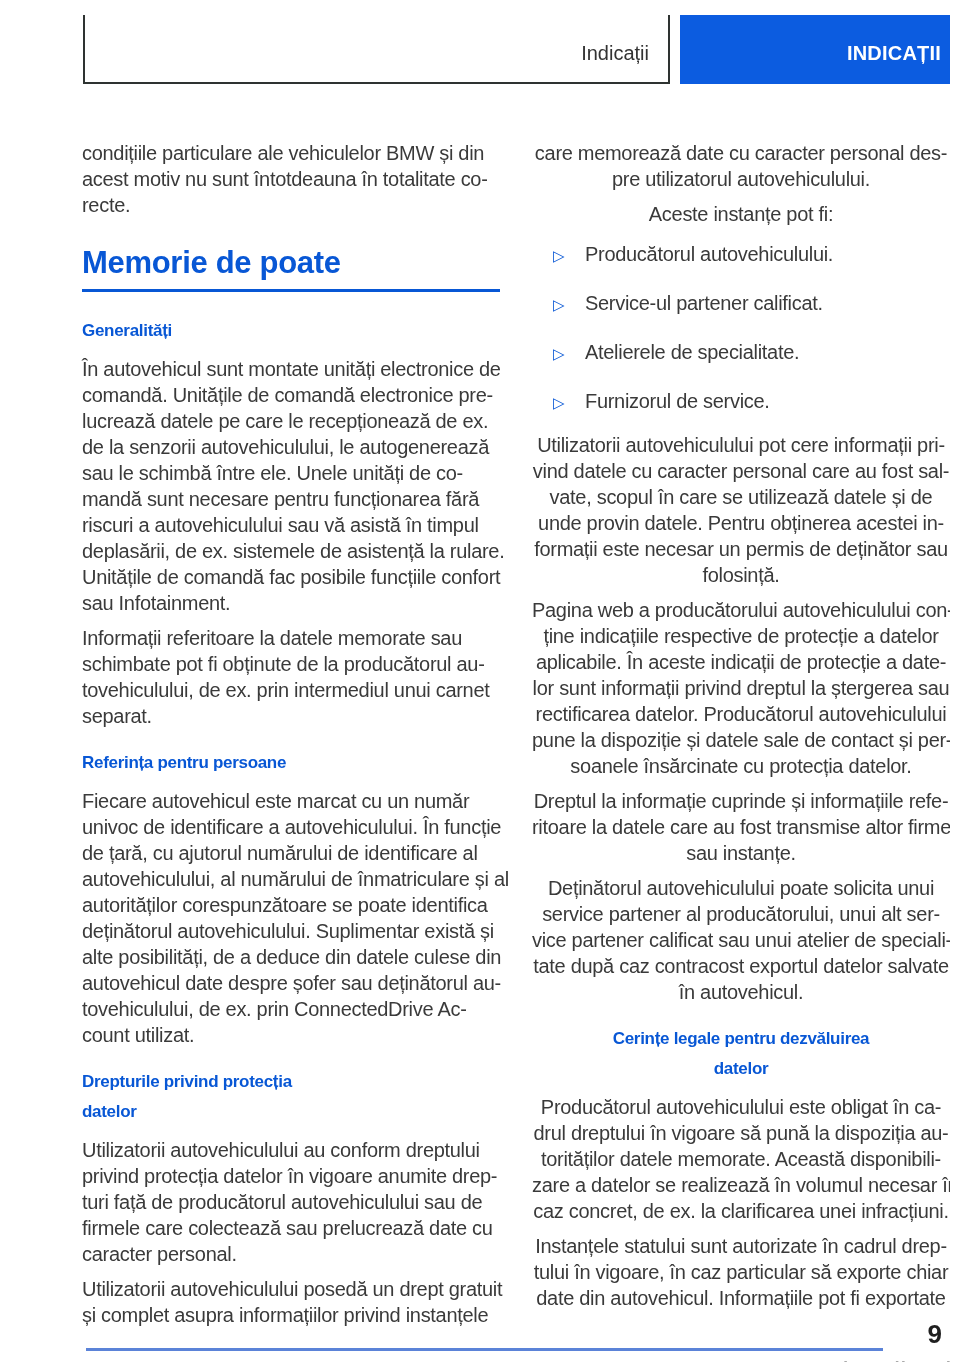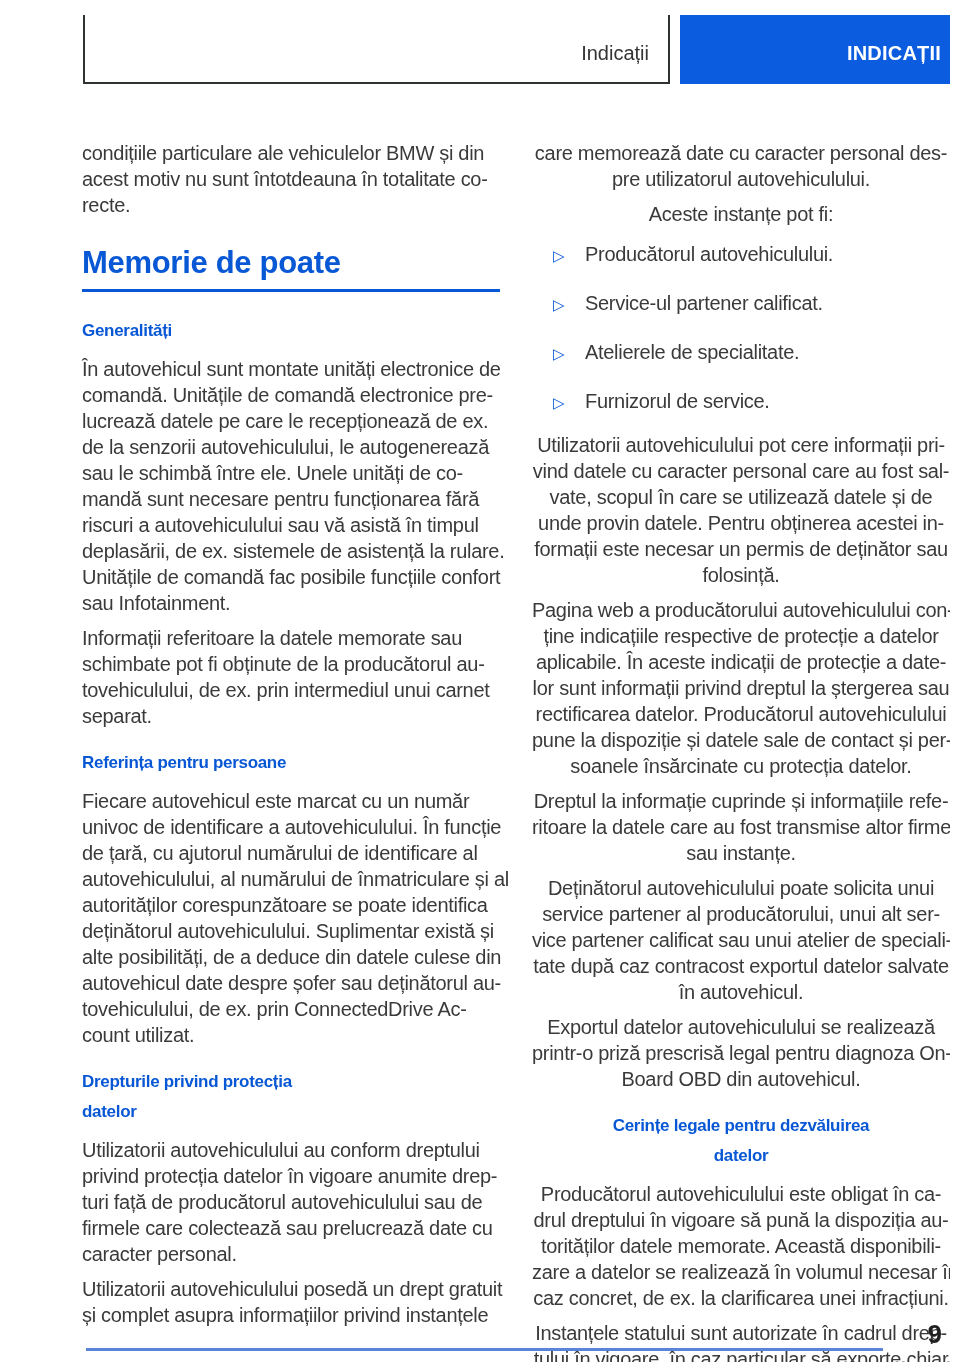--- a/index.html
+++ b/index.html
@@ -162,23 +162,20 @@
 pune la dispoziție și datele sale de contact și per-
 soanele însărcinate cu protecția datelor.</p>
     <p>Dreptul la informație cuprinde și informațiile refe-
 ritoare la datele care au fost transmise altor firme
 sau instanțe.</p>
     <p>Deținătorul autovehiculului poate solicita unui
 service partener al producătorului, unui alt ser-
 vice partener calificat sau unui atelier de speciali-
 tate după caz contracost exportul datelor salvate
 în autovehicul.</p>
-    <p>Exportul datelor autovehiculului se realizează
-printr-o priză prescrisă legal pentru diagnoza On-
-Board OBD din autovehicul.</p>
     <h2>Cerințe legale pentru dezvăluirea
 datelor</h2>
     <p>Producătorul autovehiculului este obligat în ca-
 drul dreptului în vigoare să pună la dispoziția au-
 torităților datele memorate. Această disponibili-
 zare a datelor se realizează în volumul necesar în
 caz concret, de ex. la clarificarea unei infracțiuni.</p>
     <p>Instanțele statului sunt autorizate în cadrul drep-
 tului în vigoare, în caz particular să exporte chiar
 date din autovehicul. Informațiile pot fi exportate</p>

